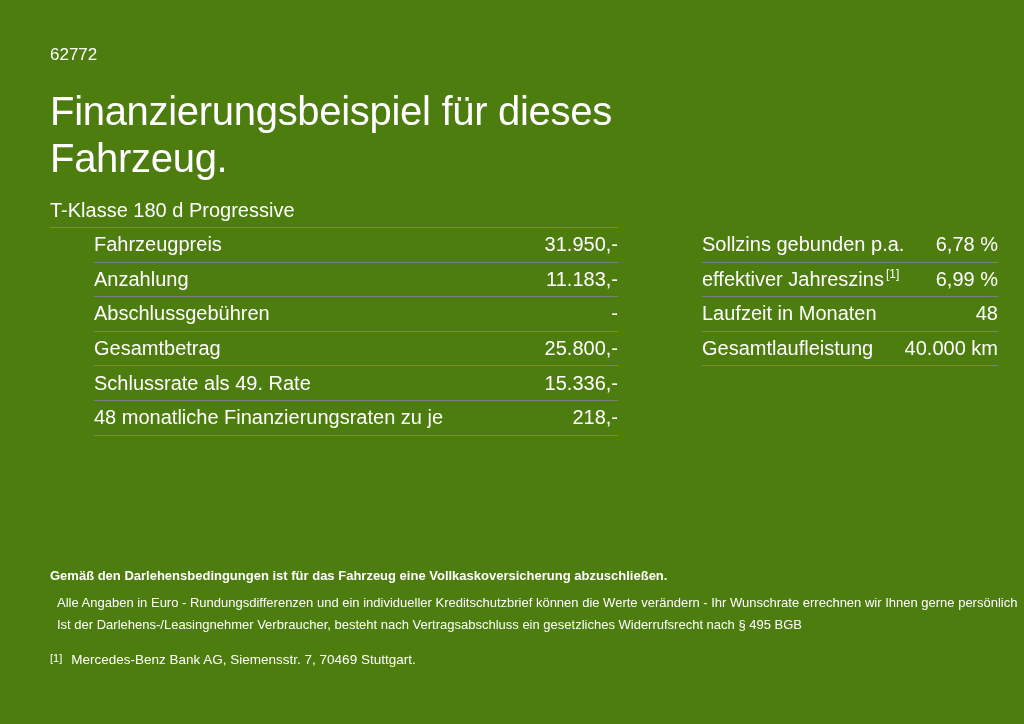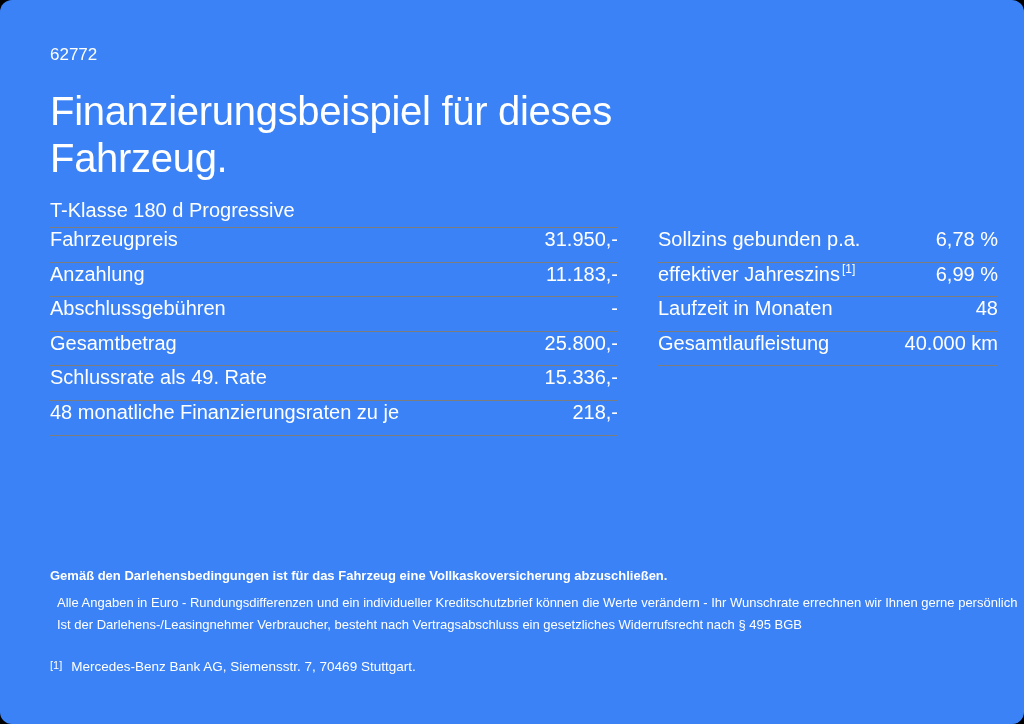--- a/index.html
+++ b/index.html
@@ -7,23 +7,22 @@
   body {
     background:#000;
     color:#fff;
     font-family:"Liberation Sans", sans-serif;
     -webkit-font-smoothing:antialiased;
   }
   .page {
     position:relative;
     width:1024px;
     height:724px;
-    background:#3b82f6;
+    background:#4d7c0f;
     overflow:hidden;
-    border-radius:12px;
   }
 
   .doc-number {
     position:absolute;
     left:50px; top:45px;
     font-size:17px;
     line-height:20px;
     font-weight:400;
   }
 
@@ -50,25 +49,26 @@
     height:34px;
     display:flex;
     align-items:center;
     border-bottom:1px solid #7d7d7d;
     font-size:20px;
   }
 
   .t-row {
     height:34.6px;
     display:flex;
-    align-items:flex-start;
+    align-items:center;
     justify-content:space-between;
     border-bottom:1px solid #7d7d7d;
     font-size:20px;
     font-weight:400;
+    margin-left:44px;
   }
   .t-row .lbl { white-space:nowrap; }
   .t-row .val { white-space:nowrap; text-align:right; }
   .t-row.bold { font-weight:400; }
   .t-row sup {
     font-size:12px;
     line-height:0;
     vertical-align:super;
     margin-left:2px;
   }
@@ -85,21 +85,21 @@
     margin-bottom:9px;
   }
   .footer .note {
     font-size:13px;
     font-weight:400;
     line-height:22px;
     white-space:nowrap;
     margin-left:7px;
   }
   .footnote {
-    margin-top:20px;
+    margin-top:13px;
     font-size:13.5px;
     line-height:22px;
     white-space:nowrap;
   }
   .footnote .marker {
     font-size:11px;
     margin-right:9px;
     position:relative;
     top:-2px;
   }

